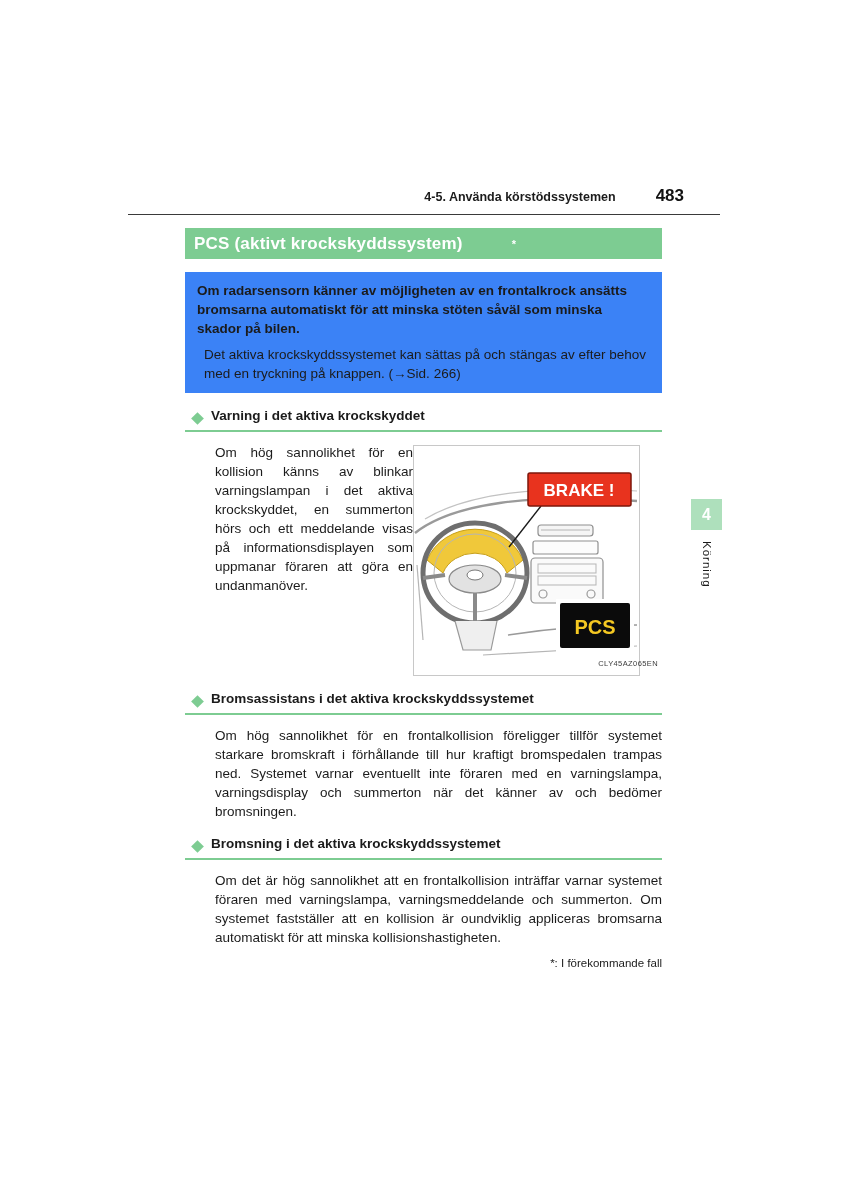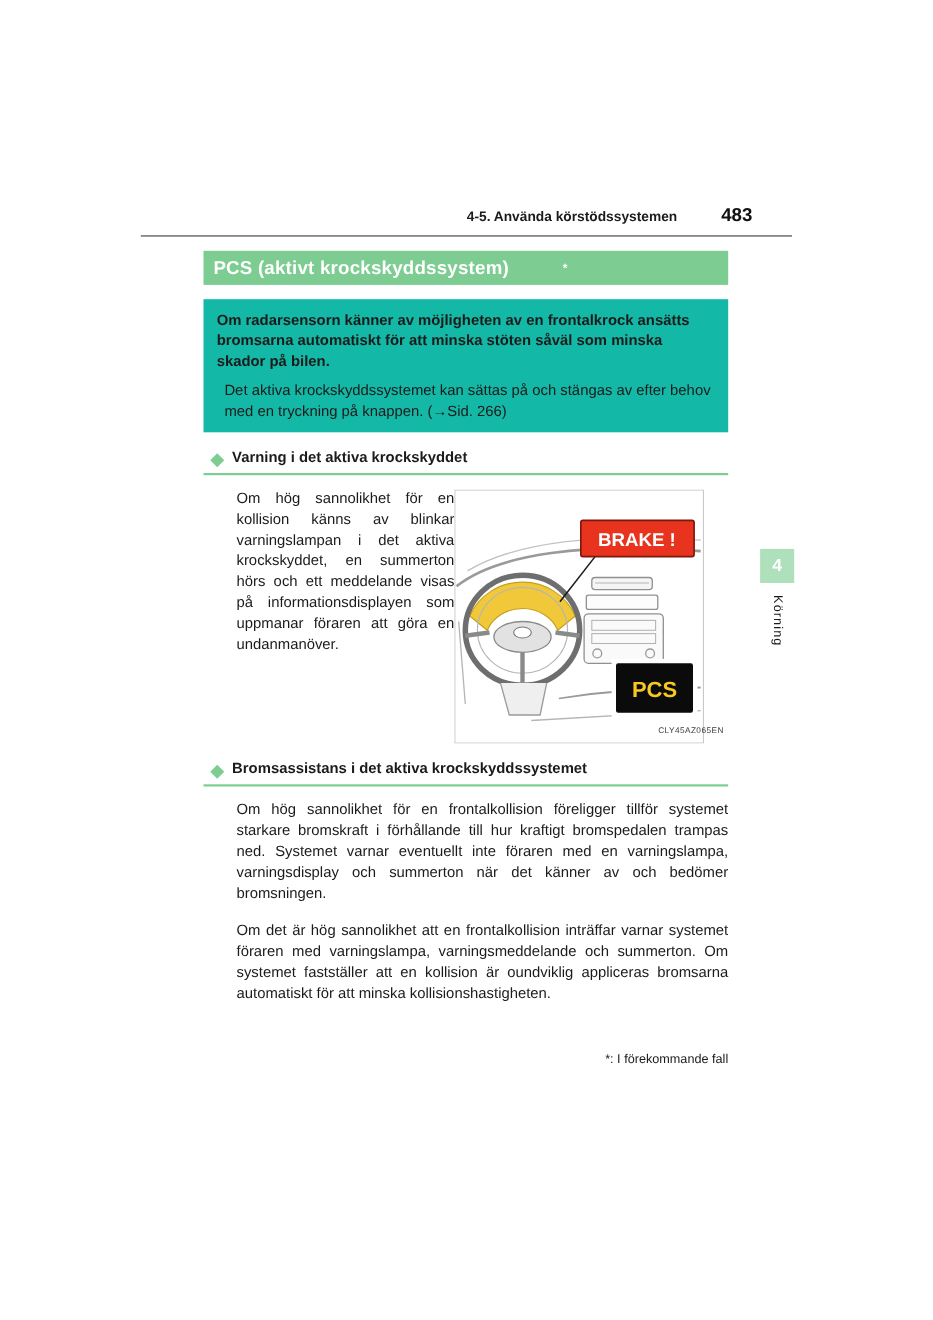--- a/index.html
+++ b/index.html
@@ -29,21 +29,21 @@
   .content { position: absolute; top: 228px; left: 185px; width: 477px; }
 
   .title-bar {
     background: #7dcc92; height: 31px;
     display: flex; align-items: center; padding-left: 9px;
     color: #ffffff; font-weight: bold; font-size: 17px; letter-spacing: .2px; gap: 48px;
   }
   .title-asterisk { font-size: 11px; vertical-align: super; margin-left: 1px; }
 
   .intro-box {
-    margin-top: 13px; background: #14b8a6;
+    margin-top: 13px; background: #3b82f6;
     padding: 9px 12px 10px 12px;
     font-size: 13.5px; line-height: 19px;
   }
   .intro-lead { font-weight: bold; }
   .intro-body { margin-top: 7px; padding-left: 7px; font-weight: normal; }
 
   .section { margin-top: 15px; }
   .section-head {
     display: flex; align-items: flex-end; gap: 9px;
     padding-left: 8px; padding-bottom: 7px;
@@ -170,20 +170,24 @@
 
     <div class="section">
       <div class="section-head">
         <span class="diamond"></span>
         <span>Bromsassistans i det aktiva krockskyddssystemet</span>
       </div>
       <div class="section-body">Om hög sannolikhet för en frontalkollision föreligger tillför systemet starkare bromskraft i förhållande till hur kraftigt bromspedalen trampas ned. Systemet varnar eventuellt inte föraren med en varningslampa, varningsdisplay och summerton när det känner av och bedömer bromsningen.</div>
     </div>
 
     <div class="section">
+      <div class="section-head">
+        <span class="diamond"></span>
+        <span>Bromsning i det aktiva krockskyddssystemet</span>
+      </div>
       <div class="section-body">Om det är hög sannolikhet att en frontalkollision inträffar varnar systemet föraren med varningslampa, varningsmeddelande och summerton. Om systemet fastställer att en kollision är oundviklig appliceras bromsarna automatiskt för att minska kollisionshastigheten.</div>
     </div>
 
   </div>
 
   <div class="footnote">*: I förekommande fall</div>
 
   <div class="tab-num">4</div>
   <div class="tab-label-wrap">
     <span class="tab-label">Körning</span>

